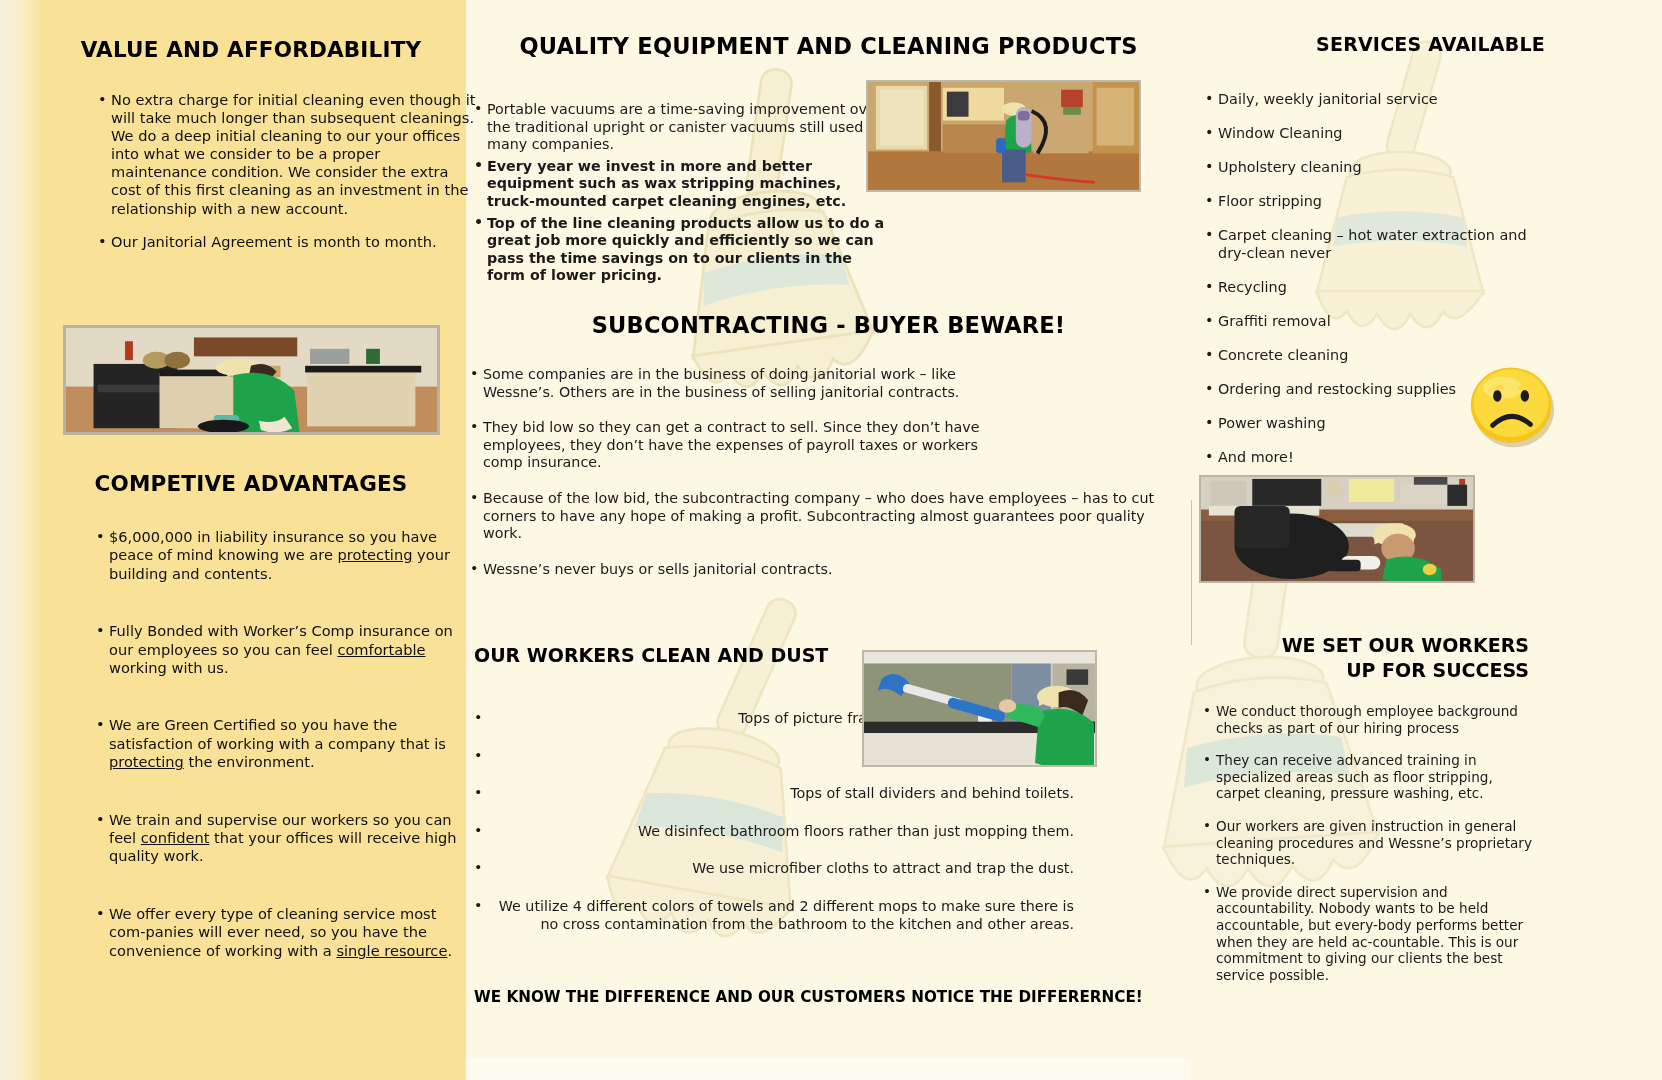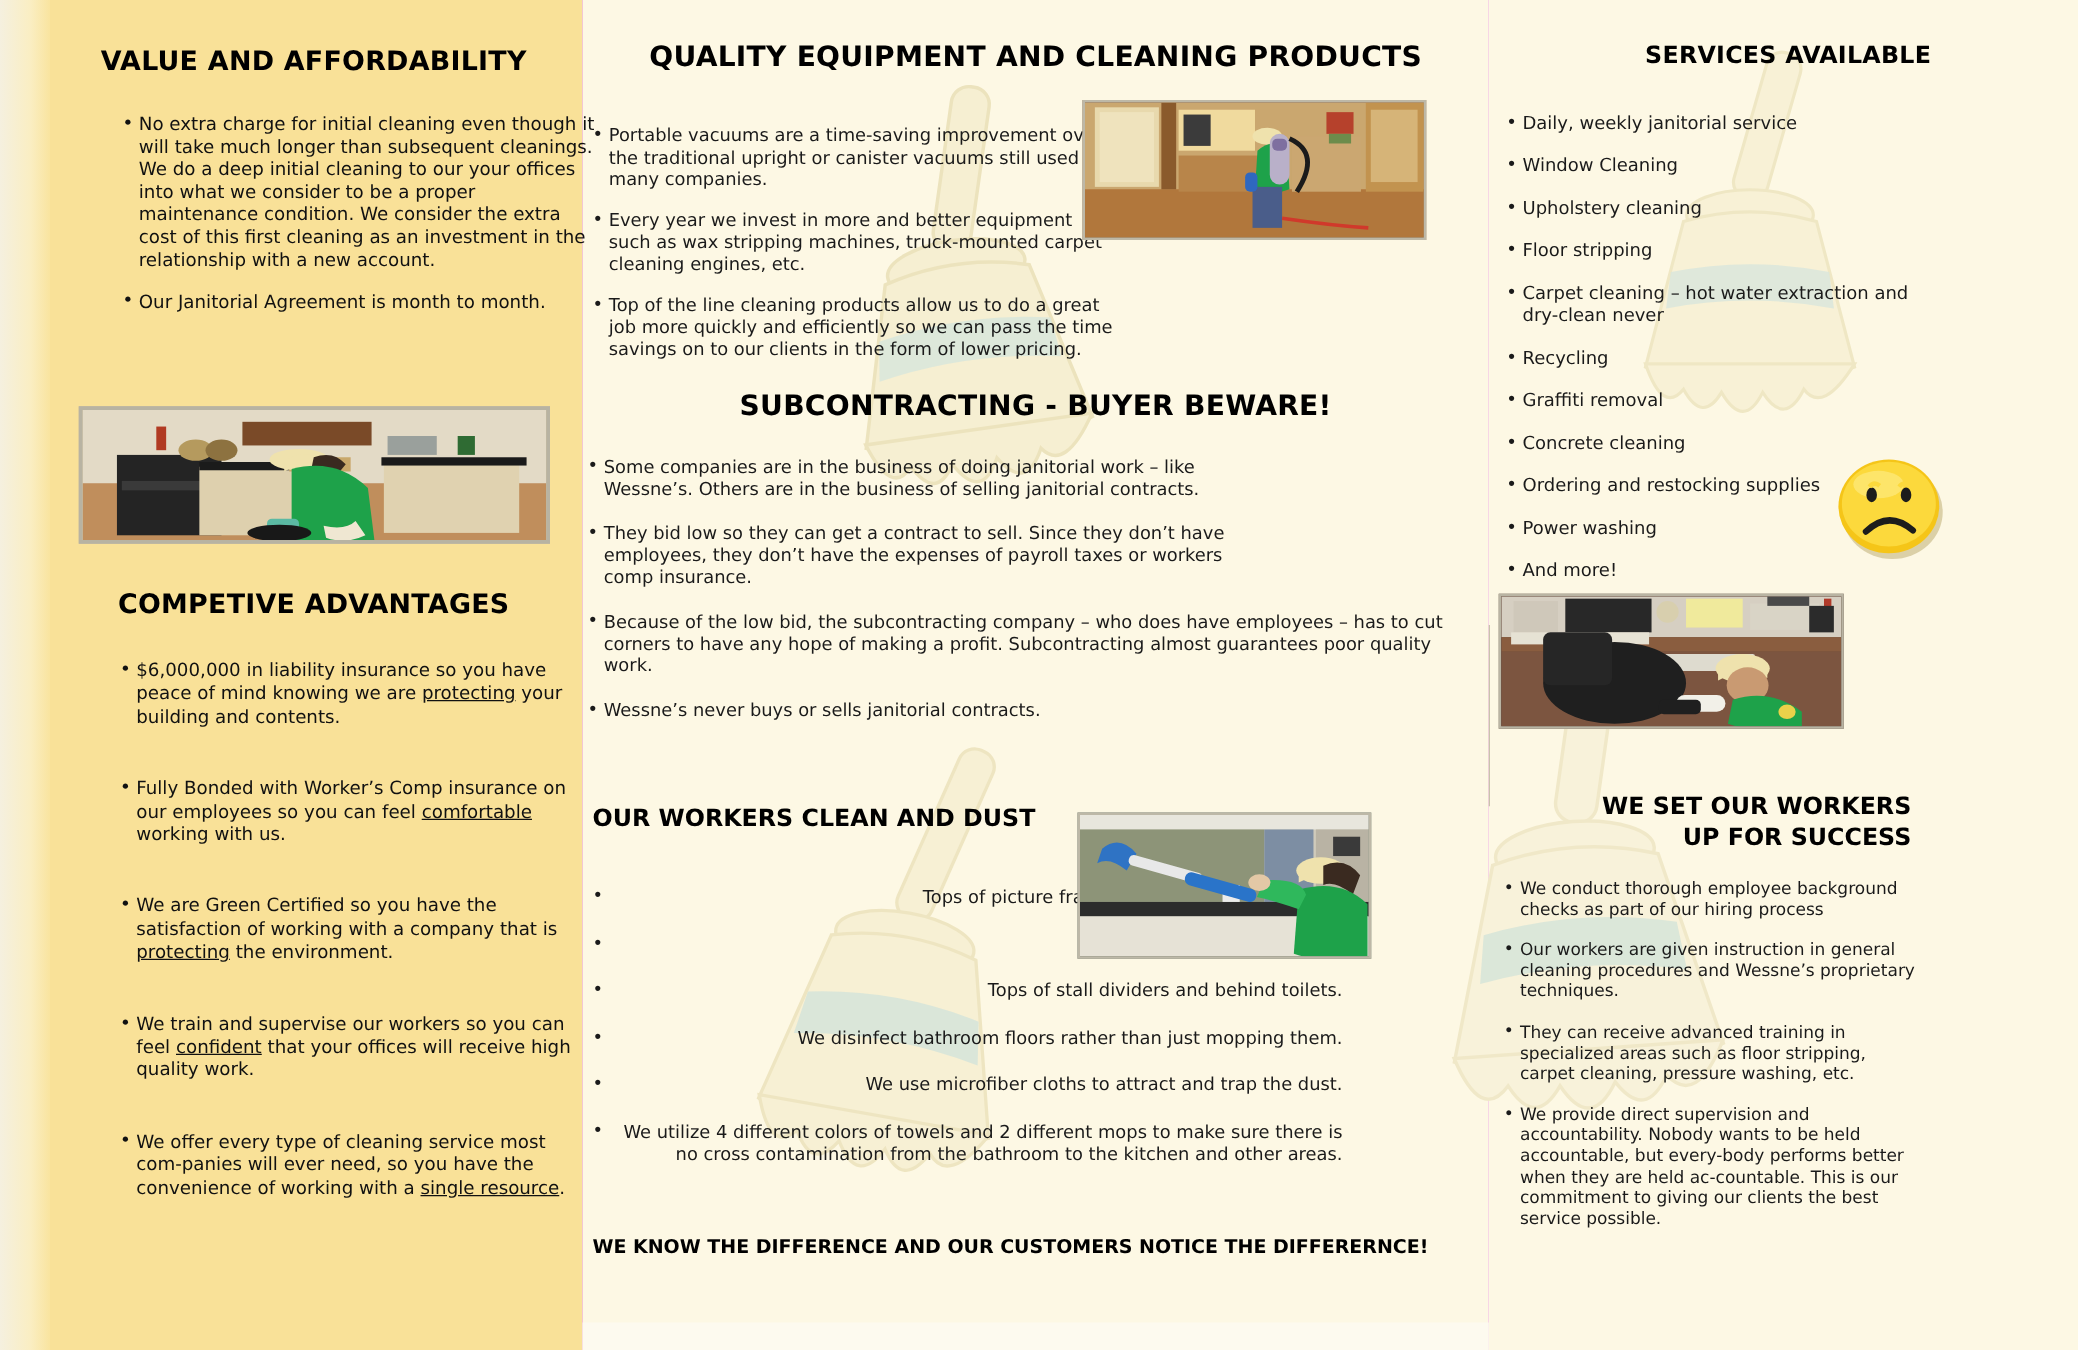--- a/index.html
+++ b/index.html
@@ -8,21 +8,21 @@
     width: 1662px;
     height: 1080px;
     overflow: hidden;
     font-family: "DejaVu Sans", sans-serif;
   }
 
   #page {
     position: relative;
     width: 1662px;
     height: 1080px;
-    background: #d946ef;
+    background: #fde047;
     overflow: hidden;
   }
 
   
   .panel-left-outer {
     position: absolute;
     left: 0; top: 0;
     width: 36px; height: 1080px;
     background: #f7ecc4;
   }
@@ -157,21 +157,21 @@
     font-size: 22.5px;
   }
   #mid-bullets1 {
     position: absolute;
     left: 8px; top: 101px;
     width: 420px;
     font-size: 14.3px;
     line-height: 17.6px;
     color: #1a1a1a;
   }
-  #mid-bullets1 li + li { margin-top: 15px; }
+  #mid-bullets1 li + li { margin-top: 4px; font-weight: bold; }
 
   #photo-vacuum {
     position: absolute;
     left: 400px; top: 80px;
     width: 275px; height: 112px;
     border: 2px solid #bdb8a7;
     background: #8a6a4a;
     overflow: hidden;
   }
 
@@ -542,19 +542,19 @@
       </svg>
     </div>
 
     <div id="right-title2">
       <div>WE SET OUR WORKERS</div>
       <div>UP FOR SUCCESS</div>
     </div>
 
     <ul id="right-bullets2" class="blist">
       <li>We conduct thorough employee background checks as part of our hiring process</li>
+      <li>They can receive advanced training in specialized areas such as floor stripping, carpet cleaning, pressure washing, etc.</li>
       <li>Our workers are given instruction in general cleaning procedures and Wessne’s proprietary techniques.</li>
-      <li>They can receive advanced training in specialized areas such as floor stripping, carpet cleaning, pressure washing, etc.</li>
       <li>We provide direct supervision and accountability. Nobody wants to be held accountable, but every-body performs better when they are held ac-countable. This is our commitment to giving our clients the best service possible.</li>
     </ul>
   </div>
 
 </div>
 
 </body></html>

